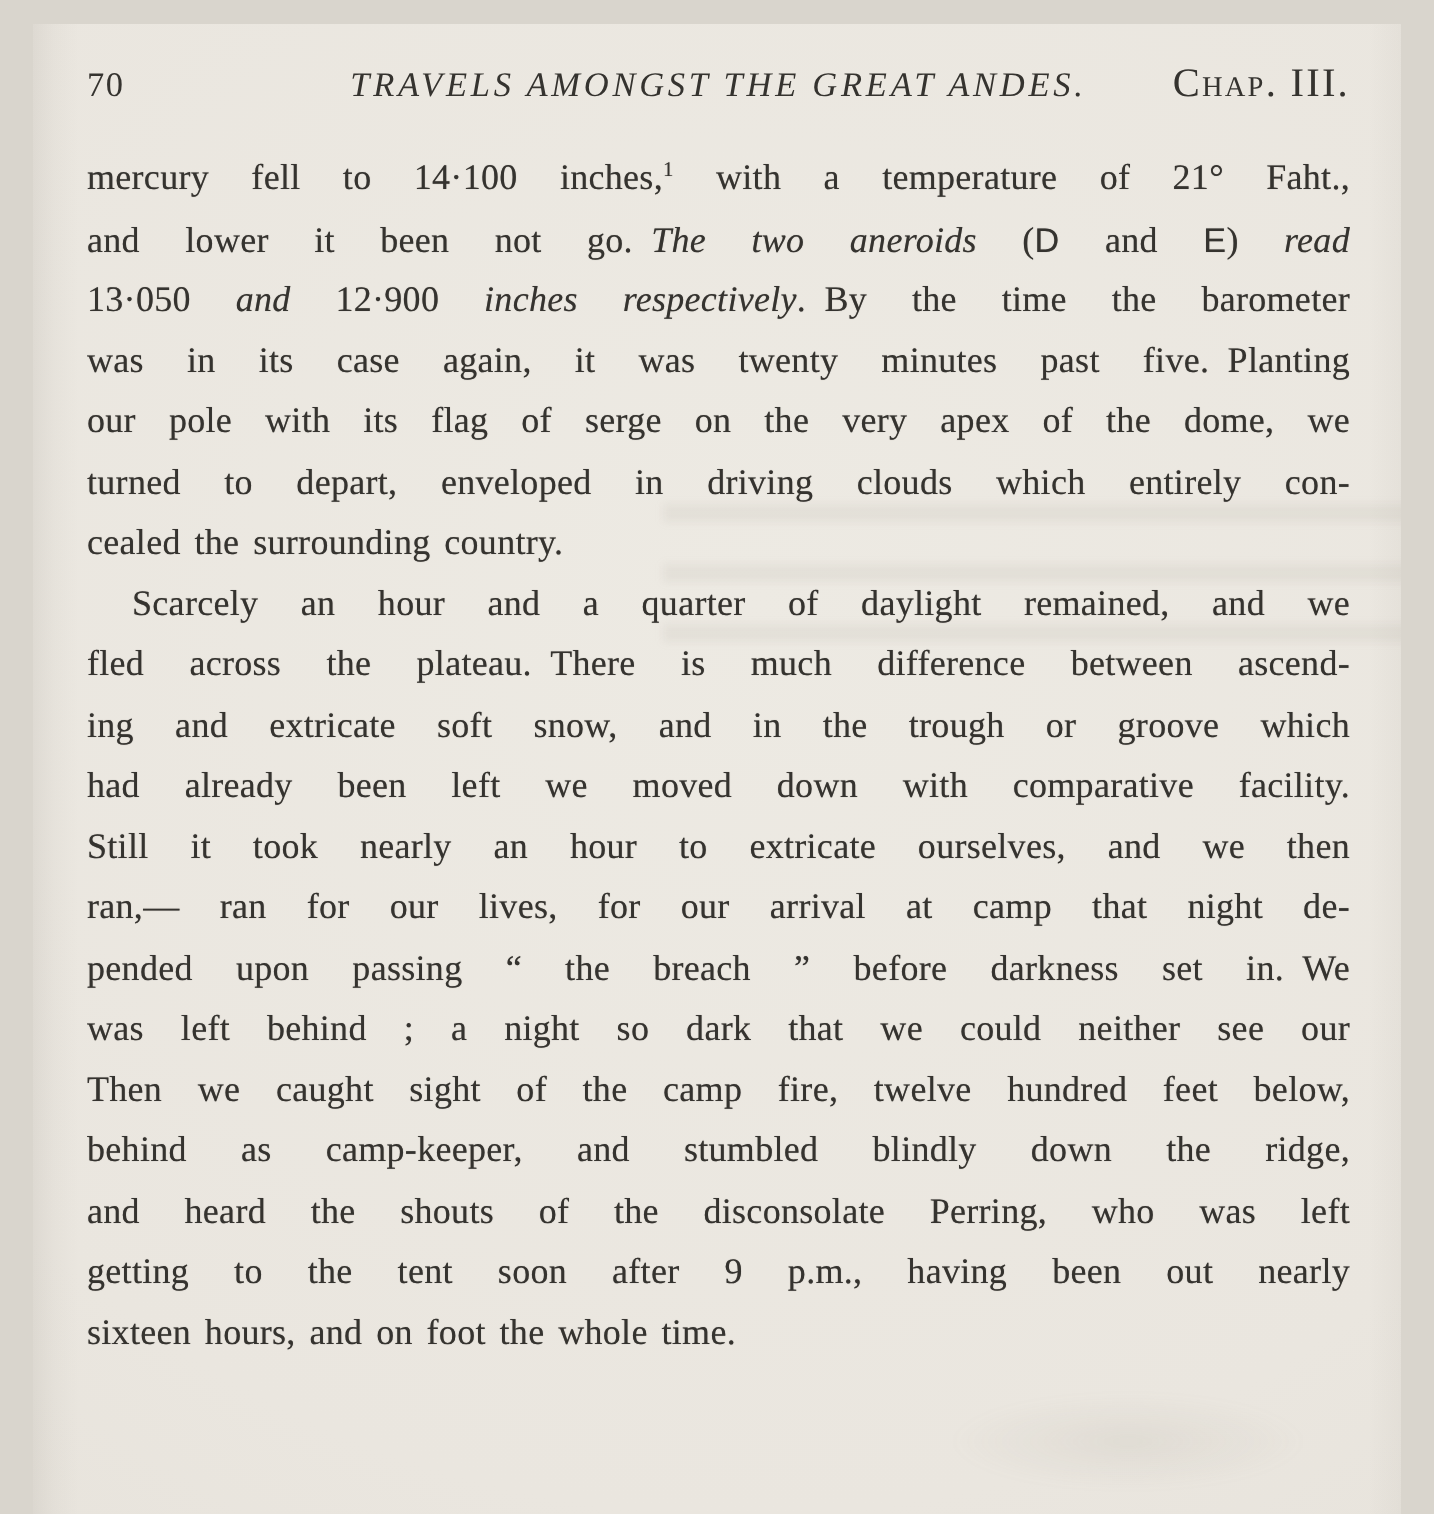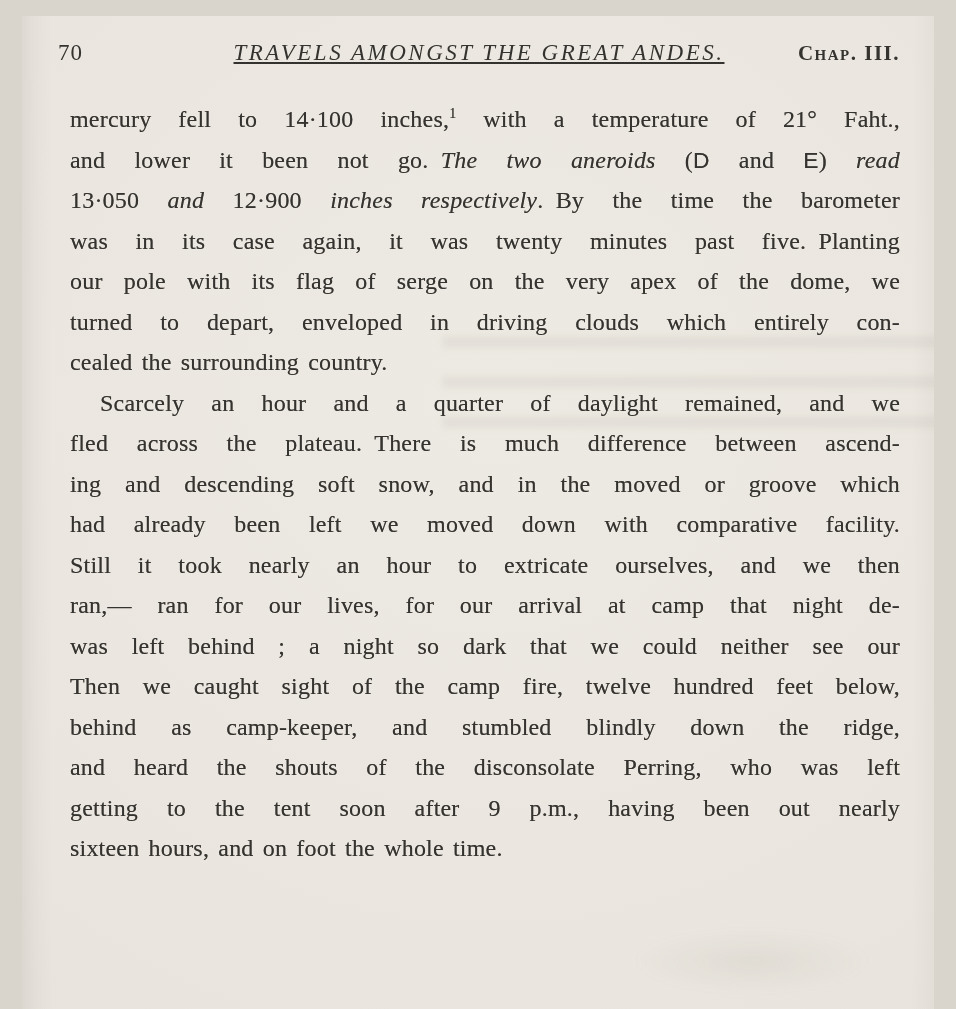--- a/index.html
+++ b/index.html
@@ -29,36 +29,34 @@
     justify-self: start;
     font-size: 23px;
     letter-spacing: 1px;
   }
   .running-title {
     justify-self: center;
     font-style: italic;
     font-size: 23px;
     letter-spacing: 2.5px;
     white-space: nowrap;
-    text-decoration: underline;
   }
   .chapter-label {
     justify-self: end;
     font-variant: small-caps;
-    font-size: 21px;
+    font-size: 27px;
     letter-spacing: 1.5px;
     white-space: nowrap;
-    font-weight: bold;
   }
 
   
   .text-block {
     position: absolute;
     top: 83px;
-    left: 48px;
+    left: 36px;
     right: 34px;
   }
   .paragraph { margin: 0; }
   .line {
     height: 40.5px;
     line-height: 40.5px;
     font-size: 24px;
     letter-spacing: 0.2px;
     word-spacing: 3px;
     white-space: normal;
@@ -118,24 +116,25 @@
         <div class="line j"><span>and lower it been not go. </span><span class="italic">The two aneroids</span><span> (</span><span class="sans">D</span><span> and </span><span class="sans">E</span><span>) </span><span class="italic">read</span></div>
         <div class="line j"><span>13·050 </span><span class="italic">and</span><span> 12·900 </span><span class="italic">inches respectively</span><span>. By the time the barometer</span></div>
         <div class="line j"><span>was in its case again, it was twenty minutes past five. Planting</span></div>
         <div class="line j"><span>our pole with its flag of serge on the very apex of the dome, we</span></div>
         <div class="line j"><span>turned to depart, enveloped in driving clouds which entirely con-</span></div>
         <div class="line last"><span>cealed the surrounding country.</span></div>
       </div>
       <div class="paragraph">
         <div class="line j indent"><span>Scarcely an hour and a quarter of daylight remained, and we</span></div>
         <div class="line j"><span>fled across the plateau. There is much difference between ascend-</span></div>
-        <div class="line j"><span>ing and descending soft snow, and in the moved or groove which</span></div>
+        <div class="line j"><span>ing and extricate soft snow, and in the trough or groove which</span></div>
         <div class="line j"><span>had already been left we moved down with comparative facility.</span></div>
         <div class="line j"><span>Still it took nearly an hour to extricate ourselves, and we then</span></div>
         <div class="line j"><span>ran,— ran for our lives, for our arrival at camp that night de-</span></div>
+        <div class="line j"><span>pended upon passing “ the breach ” before darkness set in. We</span></div>
         <div class="line j"><span>was left behind ; a night so dark that we could neither see our</span></div>
         <div class="line j"><span>Then we caught sight of the camp fire, twelve hundred feet below,</span></div>
         <div class="line j"><span>behind as camp-keeper, and stumbled blindly down the ridge,</span></div>
         <div class="line j"><span>and heard the shouts of the disconsolate Perring, who was left</span></div>
         <div class="line j"><span>getting to the tent soon after 9 p.m., having been out nearly</span></div>
         <div class="line last"><span>sixteen hours, and on foot the whole time.</span></div>
       </div>
     </div>
 
   <div class="show-through"></div>

